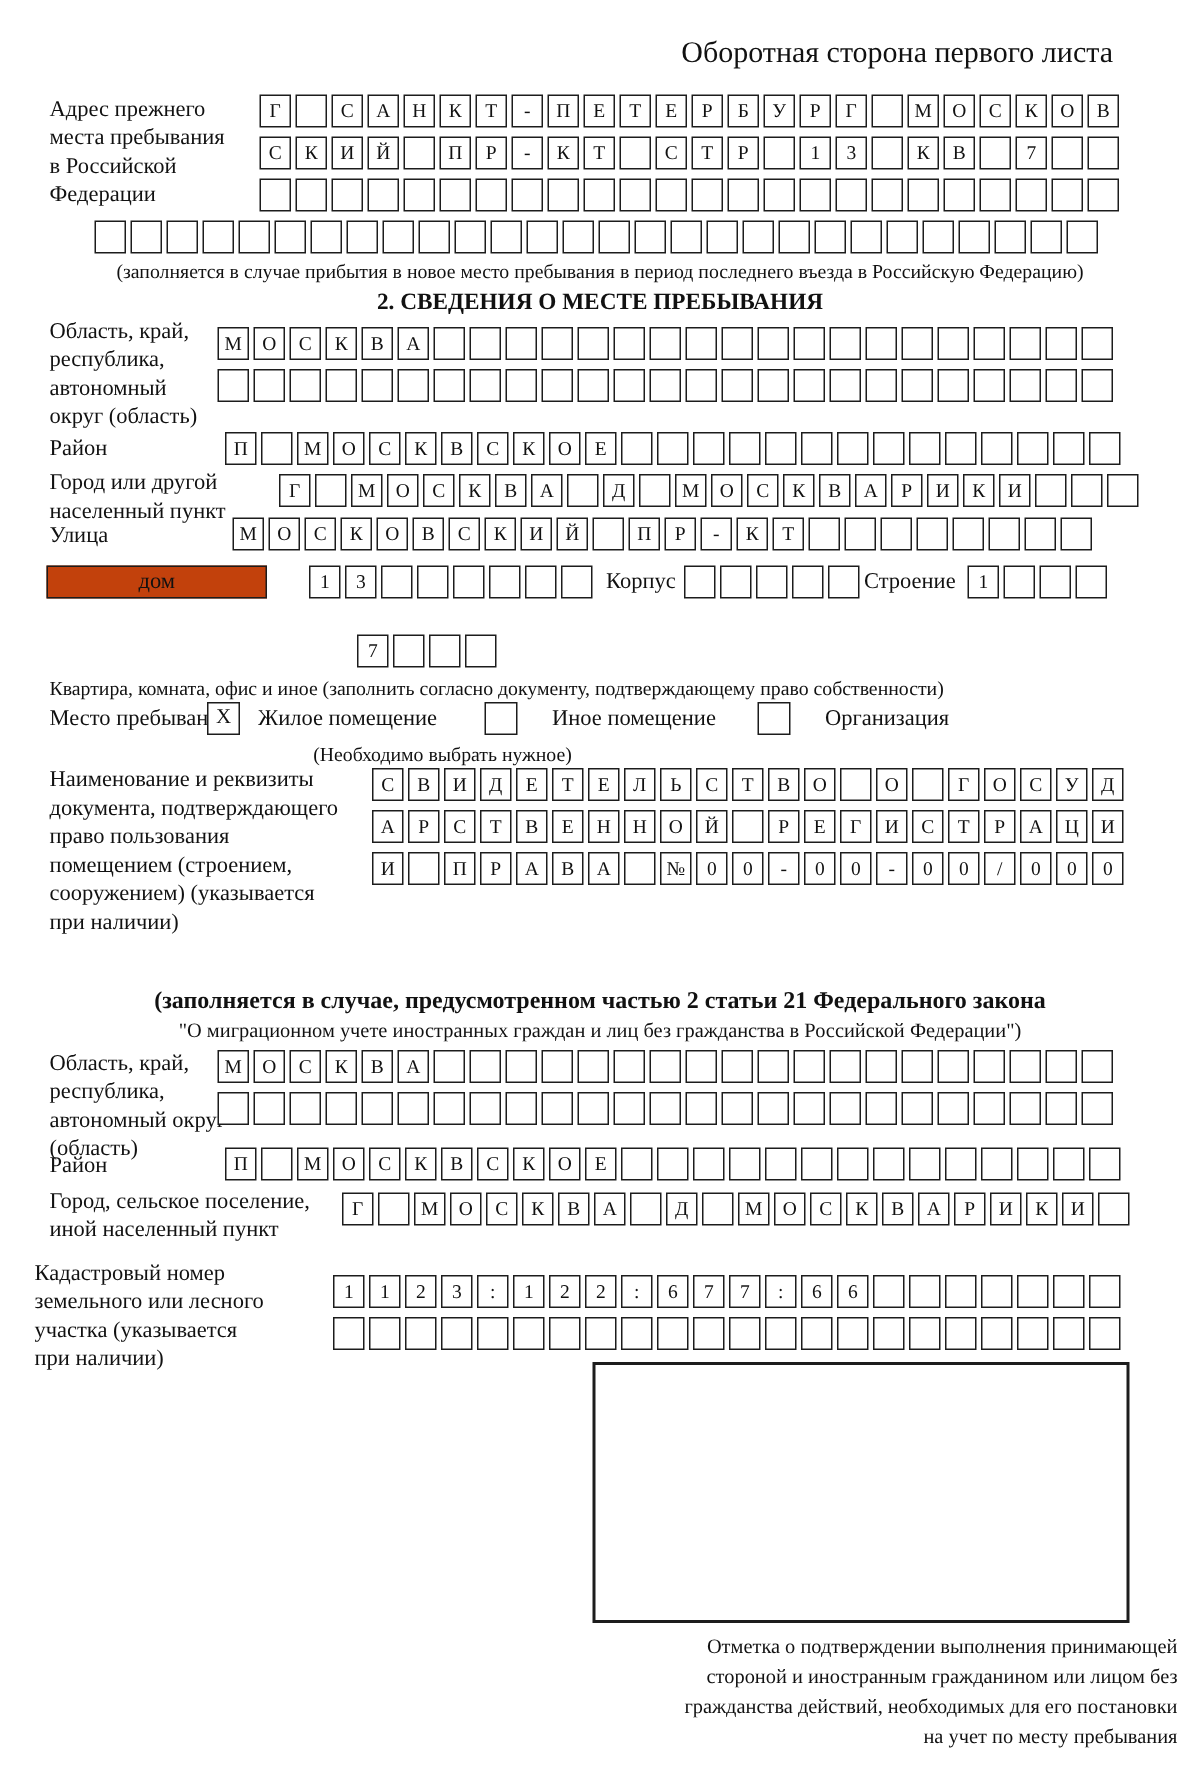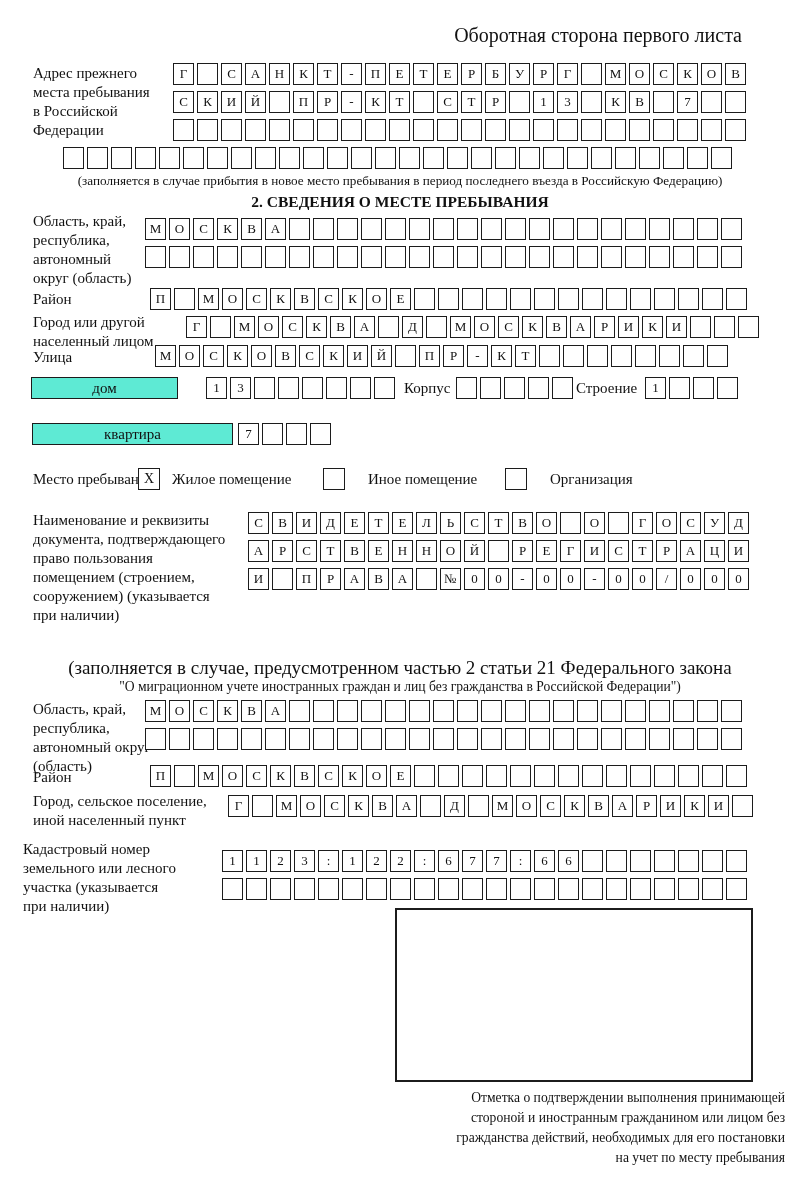--- a/index.html
+++ b/index.html
@@ -6,21 +6,21 @@
   .page{position:relative;width:800px;height:1180px;background:#ffffff;
         font-family:"Liberation Serif","DejaVu Serif",serif;color:#111;overflow:hidden;}
   .lbl{position:absolute;font-size:15px;line-height:19px;white-space:pre-line;}
   .cells{position:absolute;display:flex;gap:3px;}
   .cell{width:21px;height:22px;border:1.5px solid #1c1c1c;box-sizing:border-box;
         text-align:center;font-size:13px;line-height:19px;background:#fff;flex:0 0 auto;}
   .cap{position:absolute;font-size:13.2px;line-height:17px;}
   .center{left:0;width:800px;text-align:center;}
   .heading{position:absolute;left:0;width:800px;text-align:center;font-weight:bold;font-size:15.5px;}
   .field-box{position:absolute;border:1.5px solid #1c1c1c;box-sizing:border-box;
-             text-align:center;font-size:15px;background:#5eead4;}
+             text-align:center;font-size:15px;background:#c2410c;}
   .chk{position:absolute;width:22px;height:22px;border:1.5px solid #1c1c1c;box-sizing:border-box;
        text-align:center;font-size:14px;line-height:19px;background:#fff;}
   .bigbox{position:absolute;border:2px solid #1c1c1c;box-sizing:border-box;background:#fff;}
   .stamp-cap{position:absolute;font-size:13.6px;line-height:20px;text-align:right;white-space:pre-line;}
   .side-note{position:absolute;font-size:20px;}
 </style>
 </head>
 <body>
 
 <div class="page">
@@ -225,21 +225,21 @@
       <span class="cell"></span>
       <span class="cell"></span>
       <span class="cell"></span>
       <span class="cell"></span>
       <span class="cell"></span>
       <span class="cell"></span>
       <span class="cell"></span>
     </div>
 
   <div class="lbl" style="left:33px;top:313px;width:155px;">Город или другой
-населенный лицом</div>
+населенный пункт</div>
   <div class="cells" style="left:186px;top:316px;">
       <span class="cell">Г</span>
       <span class="cell"></span>
       <span class="cell">М</span>
       <span class="cell">О</span>
       <span class="cell">С</span>
       <span class="cell">К</span>
       <span class="cell">В</span>
       <span class="cell">А</span>
       <span class="cell"></span>
@@ -308,35 +308,36 @@
       <span class="cell"></span>
     </div>
   <div class="lbl" style="left:576px;top:379px;">Строение</div>
   <div class="cells" style="left:645px;top:377px;">
       <span class="cell">1</span>
       <span class="cell"></span>
       <span class="cell"></span>
       <span class="cell"></span>
     </div>
 
-  <div class="field-box" style="left:32px;top:423px;width:201px;height:22px;line-height:20px;">квартира</div>
   <div class="cells" style="left:238px;top:423px;">
       <span class="cell">7</span>
       <span class="cell"></span>
       <span class="cell"></span>
       <span class="cell"></span>
     </div>
+  <div class="cap" style="left:33px;top:450px;">Квартира, комната, офис и иное (заполнить согласно документу, подтверждающему право собственности)</div>
 
   <div class="lbl" style="left:33px;top:470px;">Место пребывания:</div>
   <div class="chk" style="left:138px;top:468px;">X</div>
   <div class="lbl" style="left:172px;top:470px;">Жилое помещение</div>
   <div class="chk" style="left:323px;top:468px;"></div>
   <div class="lbl" style="left:368px;top:470px;">Иное помещение</div>
   <div class="chk" style="left:505px;top:468px;"></div>
   <div class="lbl" style="left:550px;top:470px;">Организация</div>
+  <div class="cap" style="left:170px;top:494px;width:250px;text-align:center;">(Необходимо выбрать нужное)</div>
 
   <div class="lbl" style="left:33px;top:511px;width:212px;">Наименование и реквизиты
 документа, подтверждающего
 право пользования
 помещением (строением,
 сооружением) (указывается
 при наличии)</div>
   <div class="cells" style="left:248px;top:512px;">
       <span class="cell">С</span>
       <span class="cell">В</span>
@@ -400,21 +401,21 @@
       <span class="cell">0</span>
       <span class="cell">-</span>
       <span class="cell">0</span>
       <span class="cell">0</span>
       <span class="cell">/</span>
       <span class="cell">0</span>
       <span class="cell">0</span>
       <span class="cell">0</span>
     </div>
 
-  <div class="cap center" style="top:659px;font-size:19px;">(заполняется в случае, предусмотренном частью 2 статьи 21 Федерального закона</div>
+  <div class="cap center" style="top:659px;font-size:16px;font-weight:bold;">(заполняется в случае, предусмотренном частью 2 статьи 21 Федерального закона</div>
   <div class="cap center" style="top:678px;font-size:13.6px;">"О миграционном учете иностранных граждан и лиц без гражданства в Российской Федерации")</div>
 
   <div class="lbl" style="left:33px;top:700px;width:135px;">Область, край,
 республика,
 автономный округ
 (область)</div>
   <div class="cells" style="left:145px;top:700px;">
       <span class="cell">М</span>
       <span class="cell">О</span>
       <span class="cell">С</span>

